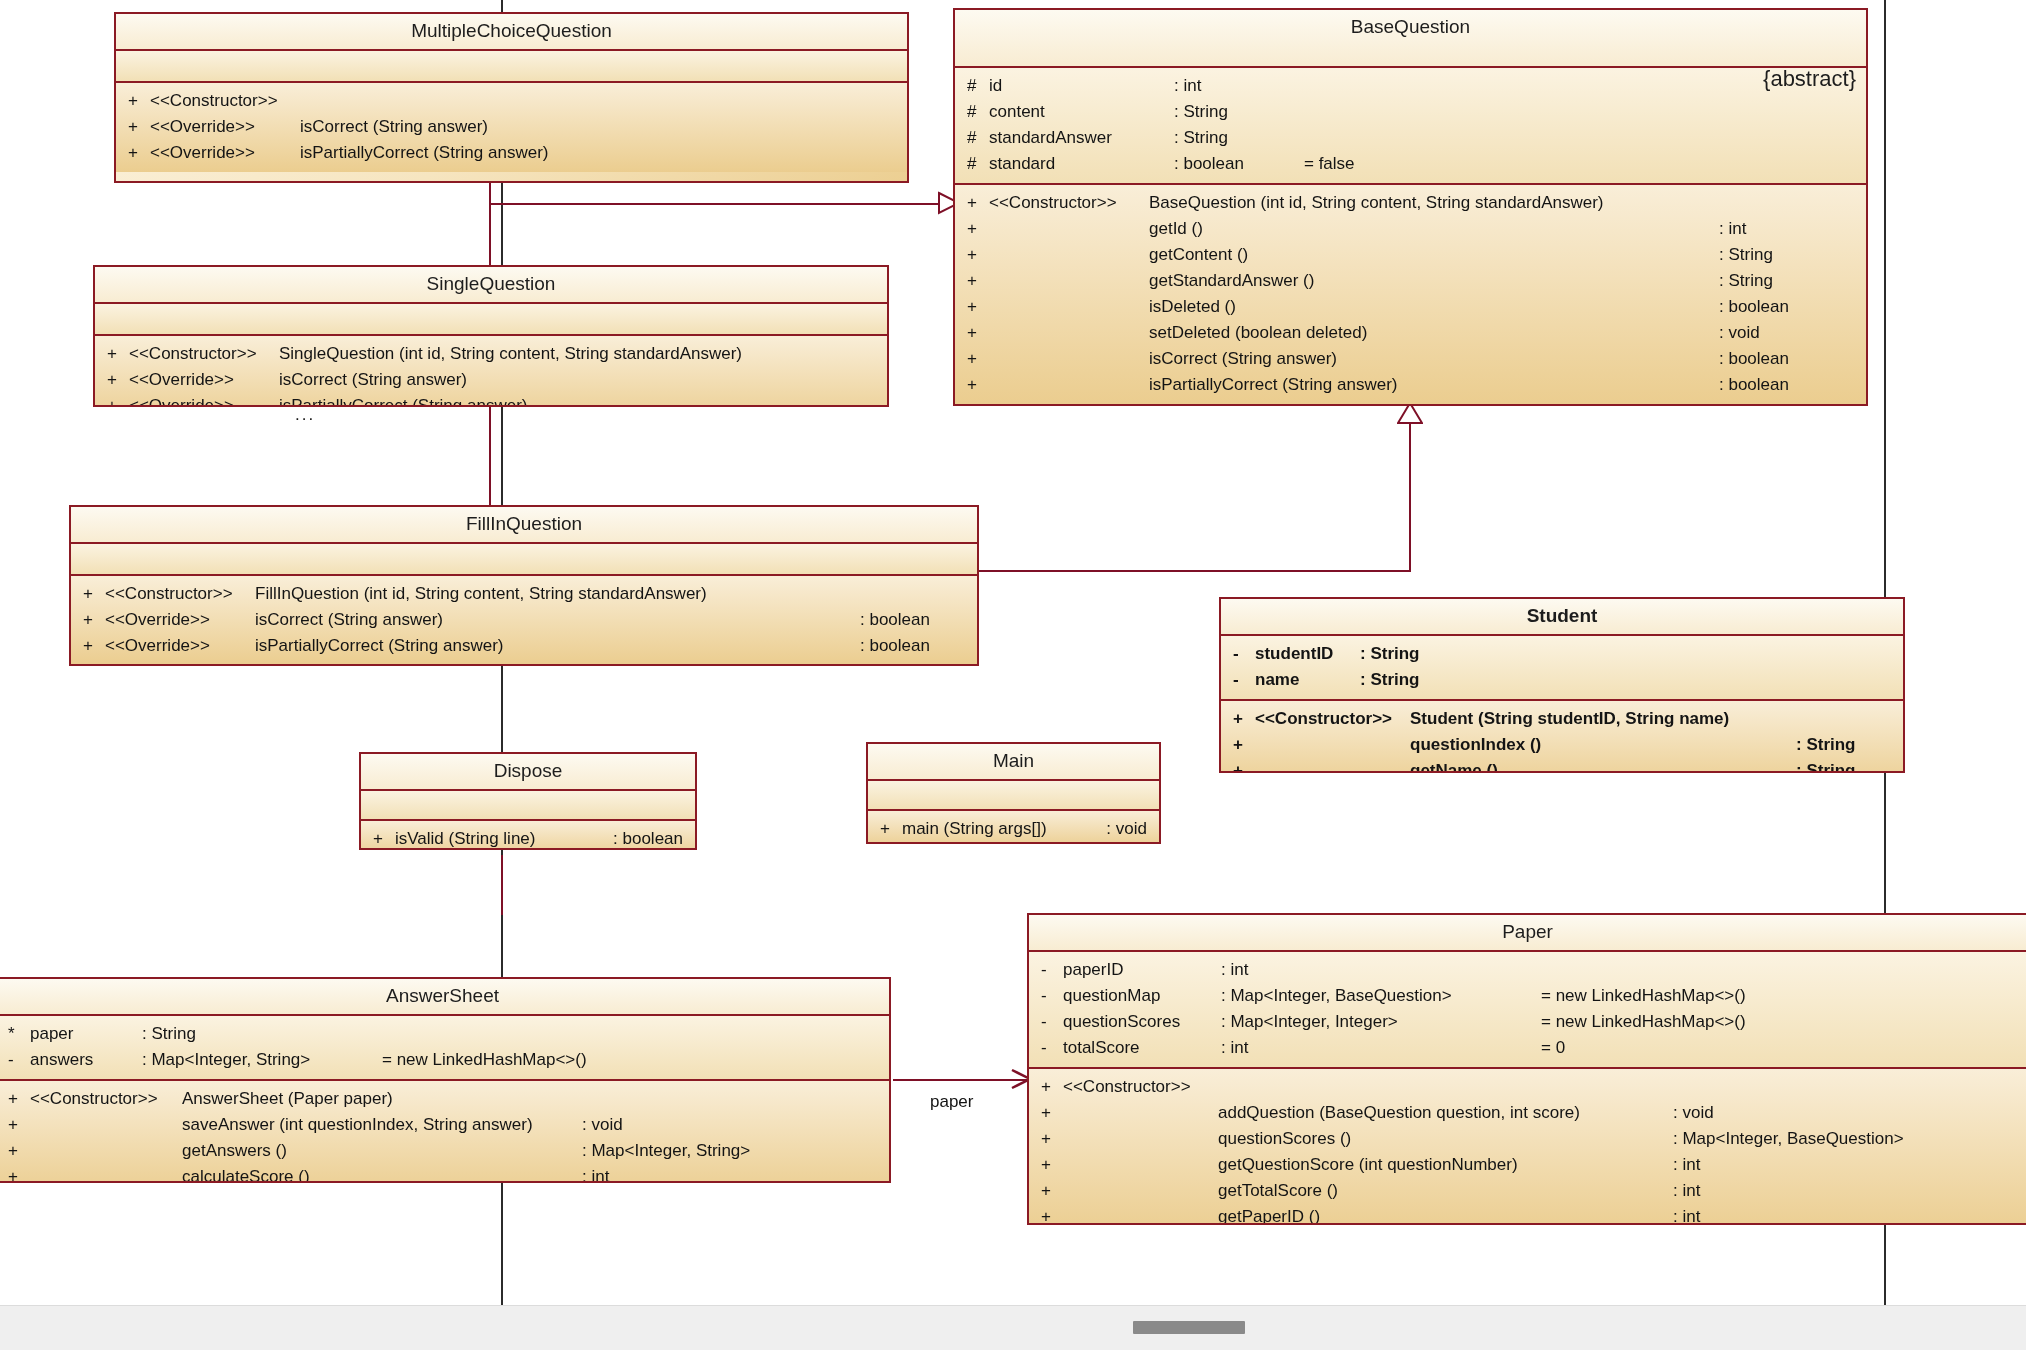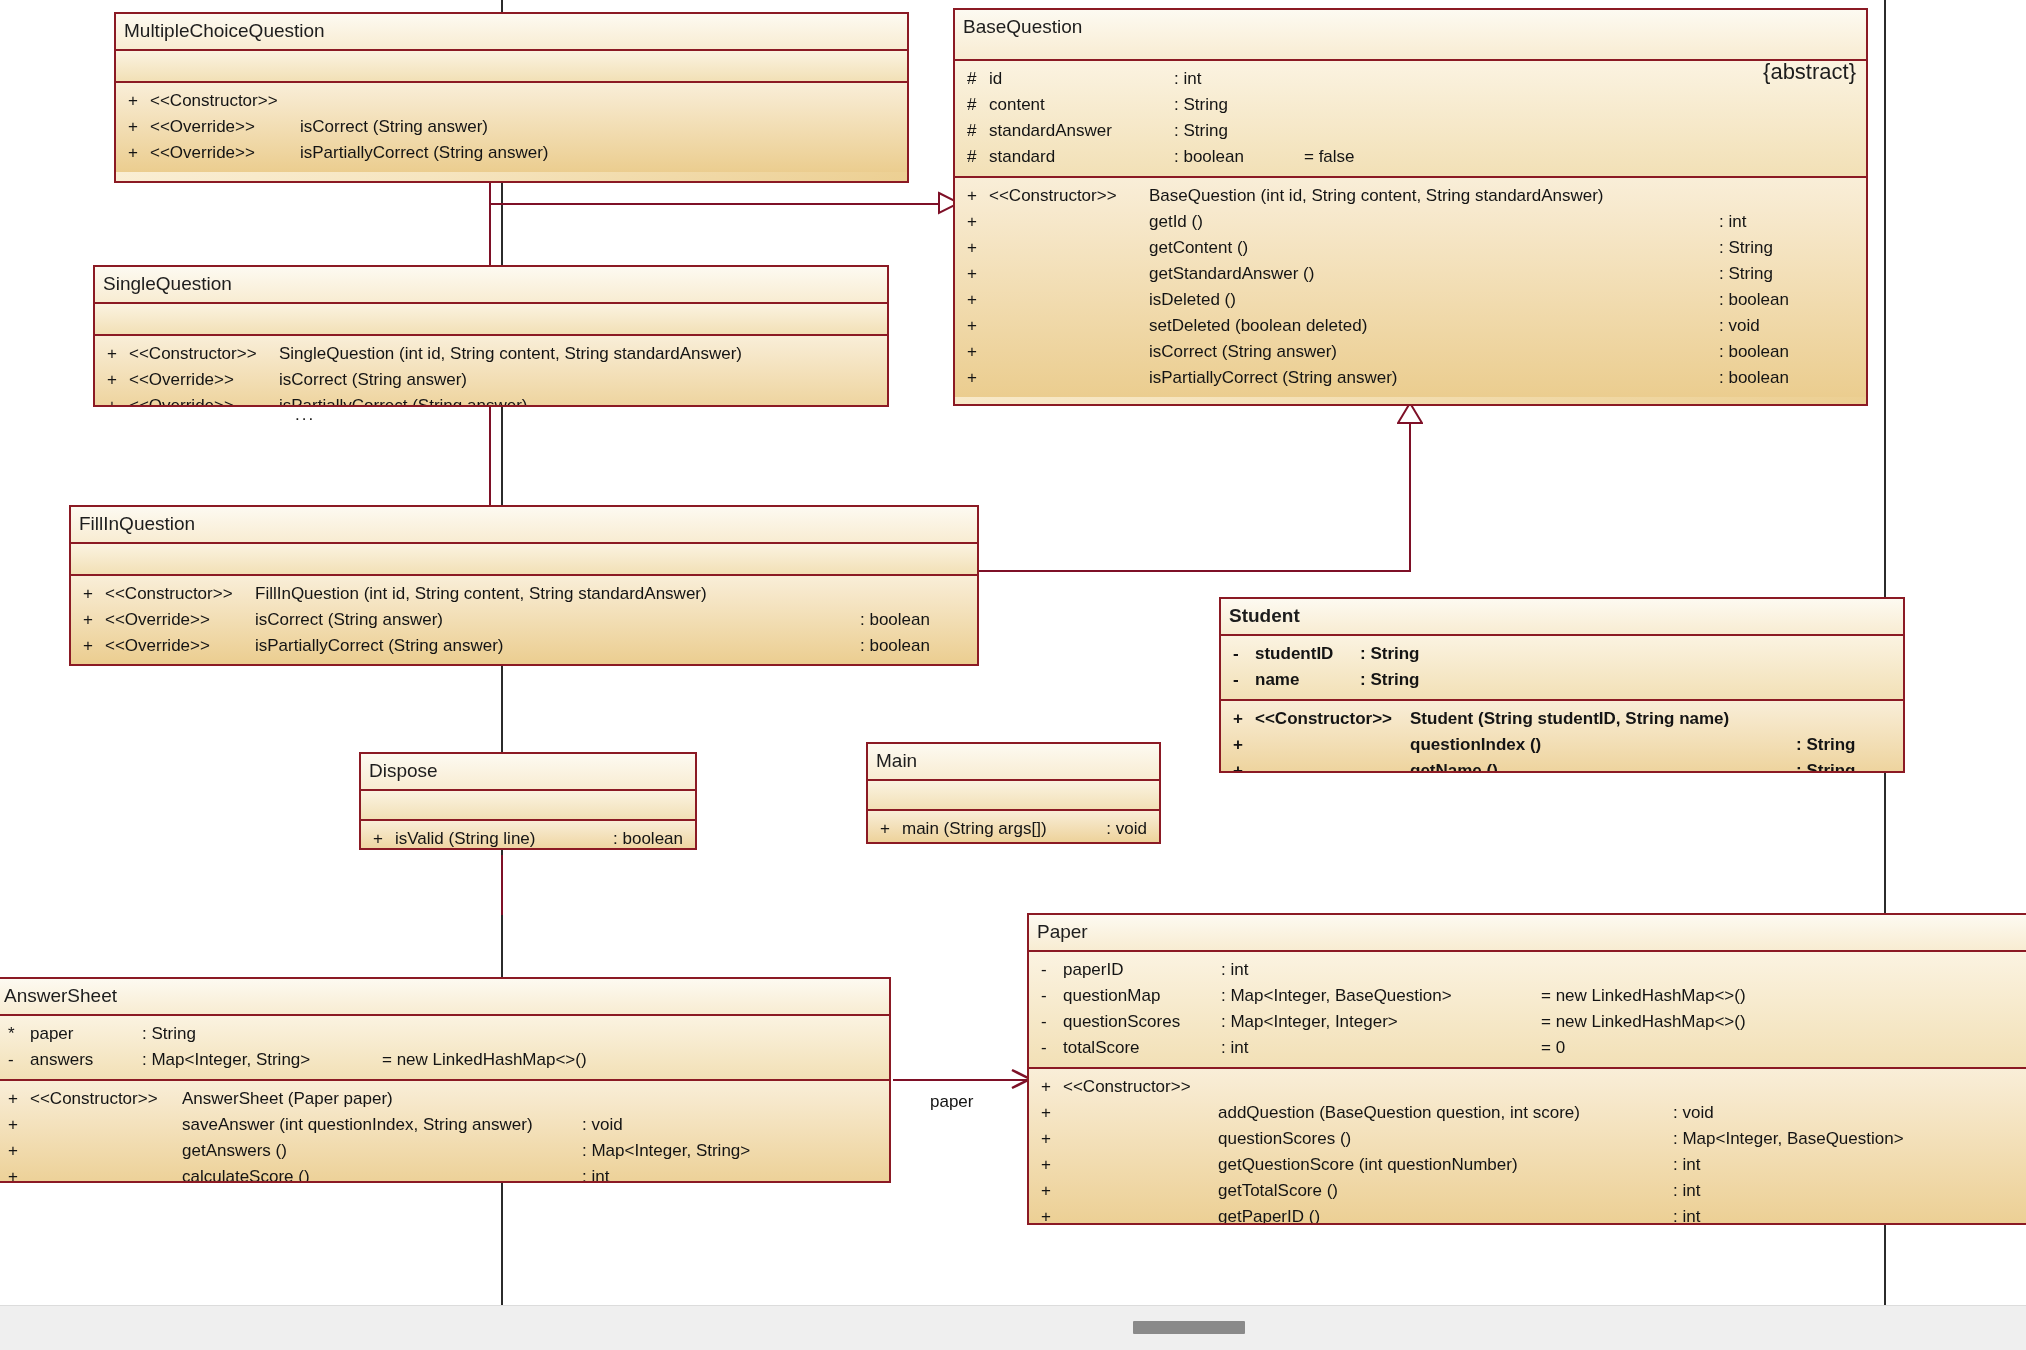--- a/index.html
+++ b/index.html
@@ -26,37 +26,37 @@
 
   
   .umlclass {
     position: absolute;
     border: 2px solid #8B1A24;
     box-sizing: border-box;
     background: linear-gradient(150deg, #fdf6e6 0%, #f6e5c0 55%, #eccf92 100%);
     overflow: hidden;
   }
   .uml-title {
-    text-align: left;
+    text-align: center;
     font-size: 19px;
     color: #1d1d1d;
     padding: 6px 8px 7px 8px;
     border-bottom: 2px solid #8B1A24;
     background: linear-gradient(180deg, #fdfaf1 0%, #f8ecd2 100%);
     position: relative;
   }
   .uml-title .abstract-tag {
     position: absolute;
     right: 10px;
     bottom: -26px;
     font-size: 22px;
     color: #1d1d1d;
   }
   .uml-title.with-abstract {
-    padding-bottom: 21px;
+    padding-bottom: 28px;
   }
   .uml-attrs {
     border-bottom: 2px solid #8B1A24;
     padding: 5px 0 6px 0;
     background: linear-gradient(180deg, #fbf3e1 0%, #f2e0b6 100%);
     min-height: 10px;
   }
   .uml-attrs.empty {
     height: 30px;
     padding: 0;

